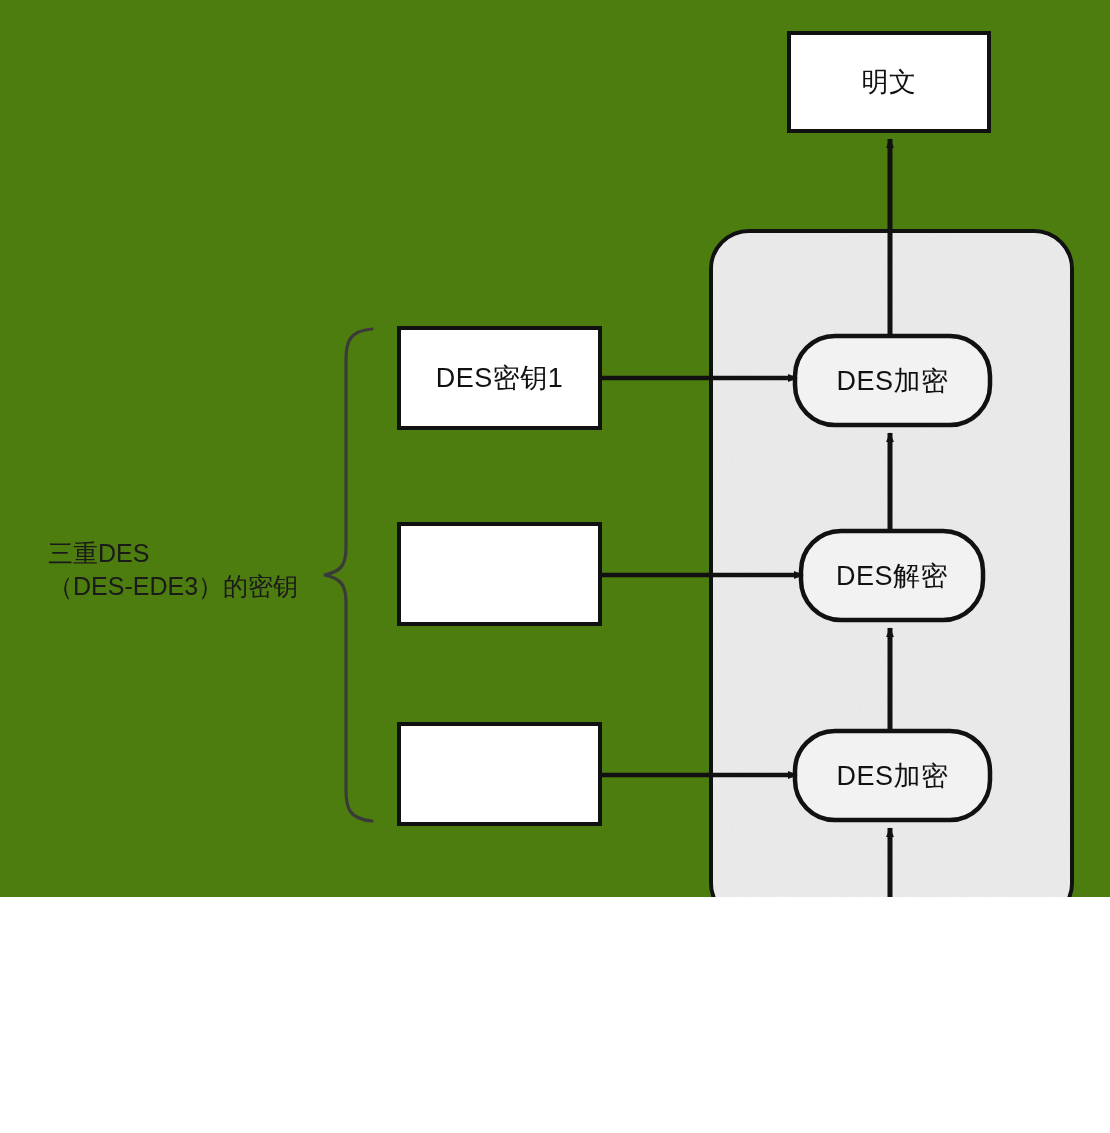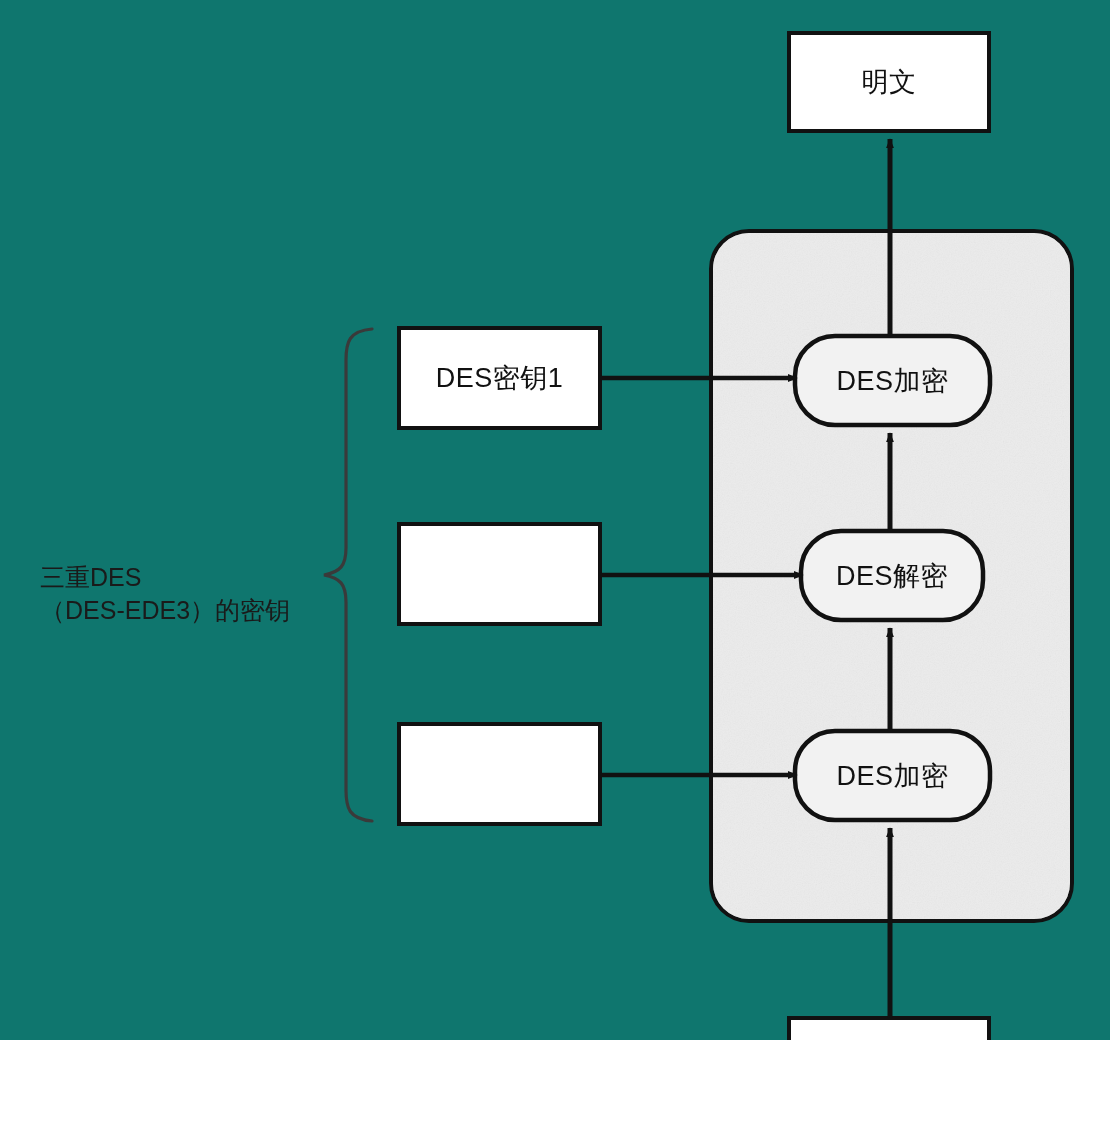--- a/index.html
+++ b/index.html
@@ -6,22 +6,22 @@
     margin: 0;
     padding: 0;
     background: #ffffff;
   }
   body {
     font-family: "Liberation Sans", "DejaVu Sans", sans-serif;
   }
   #canvas {
     position: relative;
     width: 1110px;
-    height: 1040px;
-    background: #0f766e;
+    height: 897px;
+    background: #4d7c0f;
     overflow: hidden;
   }
   #diagram-svg {
     position: absolute;
     left: 0;
     top: 0;
     width: 1110px;
     height: 1133px;
   }
   .node-label {
@@ -138,20 +138,20 @@
 
   <div class="node-label" style="left:789px; top:33px; width:200px; height:98px;">明文</div>
 
 
   <div class="node-label" style="left:399px; top:328px; width:201px; height:100px;">DES密钥1</div>
 
   <div class="node-label" style="left:795px; top:336px; width:195px; height:89px;">DES加密</div>
   <div class="node-label" style="left:801px; top:531px; width:182px; height:89px;">DES解密</div>
   <div class="node-label" style="left:795px; top:731px; width:195px; height:89px;">DES加密</div>
 
-  <div class="group-label" style="left:40px; top:537px;margin-top:24px;">
+  <div class="group-label" style="left:48px; top:537px;">
     <div>三重DES</div>
     <div>（DES-EDE3）的密钥</div>
   </div>
 
   <div class="watermark" style="left:944px; top:1104px;">CSDN @yy_1111618</div>
 
 </div>
 
 </body></html>

